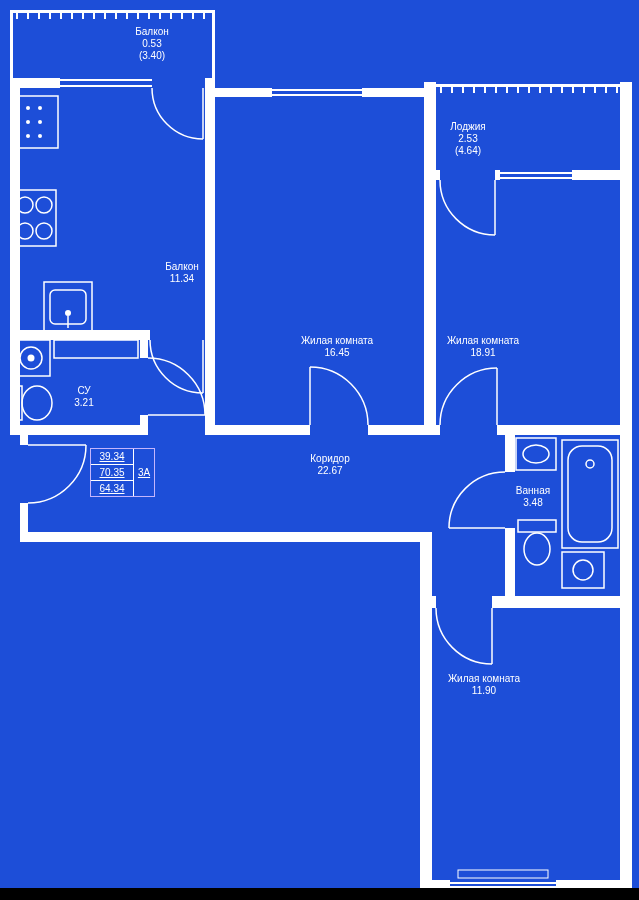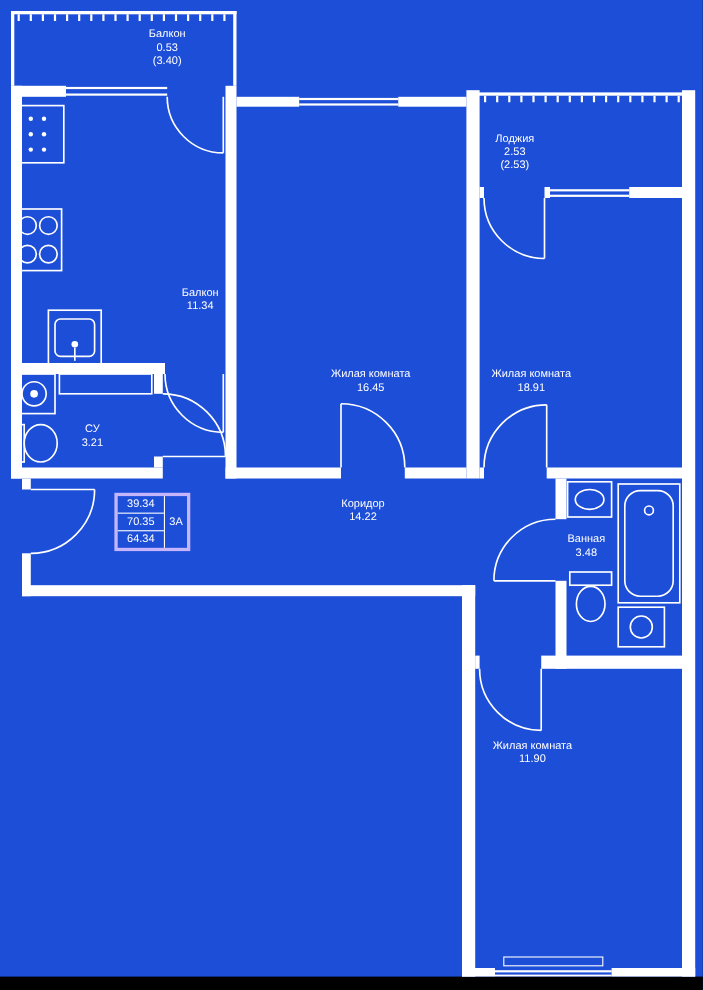--- a/index.html
+++ b/index.html
@@ -1,22 +1,22 @@
 <!DOCTYPE html>
 <html><head>
 <meta charset="utf-8">
 <style>
   html,body{margin:0;padding:0;background:#000;}
   .plan{position:relative;width:639px;height:888px;background:#1d4ed8;overflow:hidden;
         font-family:"Liberation Sans",sans-serif;}
   .plan svg{position:absolute;left:0;top:0;}
   .room-label{position:absolute;transform:translateX(-50%);text-align:center;
               color:#fff;font-size:10px;line-height:12px;white-space:nowrap;}
-  .area-table{position:absolute;left:104px;top:448px;display:flex;border:3px solid #c4b5fd;
-              color:#fff;font-size:10px;background:transparent;}
+  .area-table{position:absolute;left:90px;top:448px;display:flex;border:1px solid #c4b5fd;
+              color:#fff;font-size:10px;background:transparent;text-decoration:underline;}
   .at-left{display:flex;flex-direction:column;}
   .at-cell{width:42px;height:15px;line-height:15px;text-align:center;border-bottom:1px solid #fff;}
   .at-cell:last-child{border-bottom:none;}
   .at-right{width:20px;border-left:1px solid #fff;display:flex;align-items:center;justify-content:center;}
 </style>
 </head>
 <body>
 
 <div class="plan">
 
@@ -201,31 +201,31 @@
   </div>
 
   <div class="room-label" style="left:337px;top:335px">
     <div>Жилая комната</div>
     <div>16.45</div>
   </div>
 
   <div class="room-label" style="left:468px;top:121px">
     <div>Лоджия</div>
     <div>2.53</div>
-    <div>(2.53)</div>
+    <div>(4.64)</div>
   </div>
 
   <div class="room-label" style="left:483px;top:335px">
     <div>Жилая комната</div>
     <div>18.91</div>
   </div>
 
   <div class="room-label" style="left:330px;top:453px">
     <div>Коридор</div>
-    <div>14.22</div>
+    <div>22.67</div>
   </div>
 
   <div class="room-label" style="left:84px;top:385px">
     <div>СУ</div>
     <div>3.21</div>
   </div>
 
   <div class="room-label" style="left:533px;top:485px">
     <div>Ванная</div>
     <div>3.48</div>

